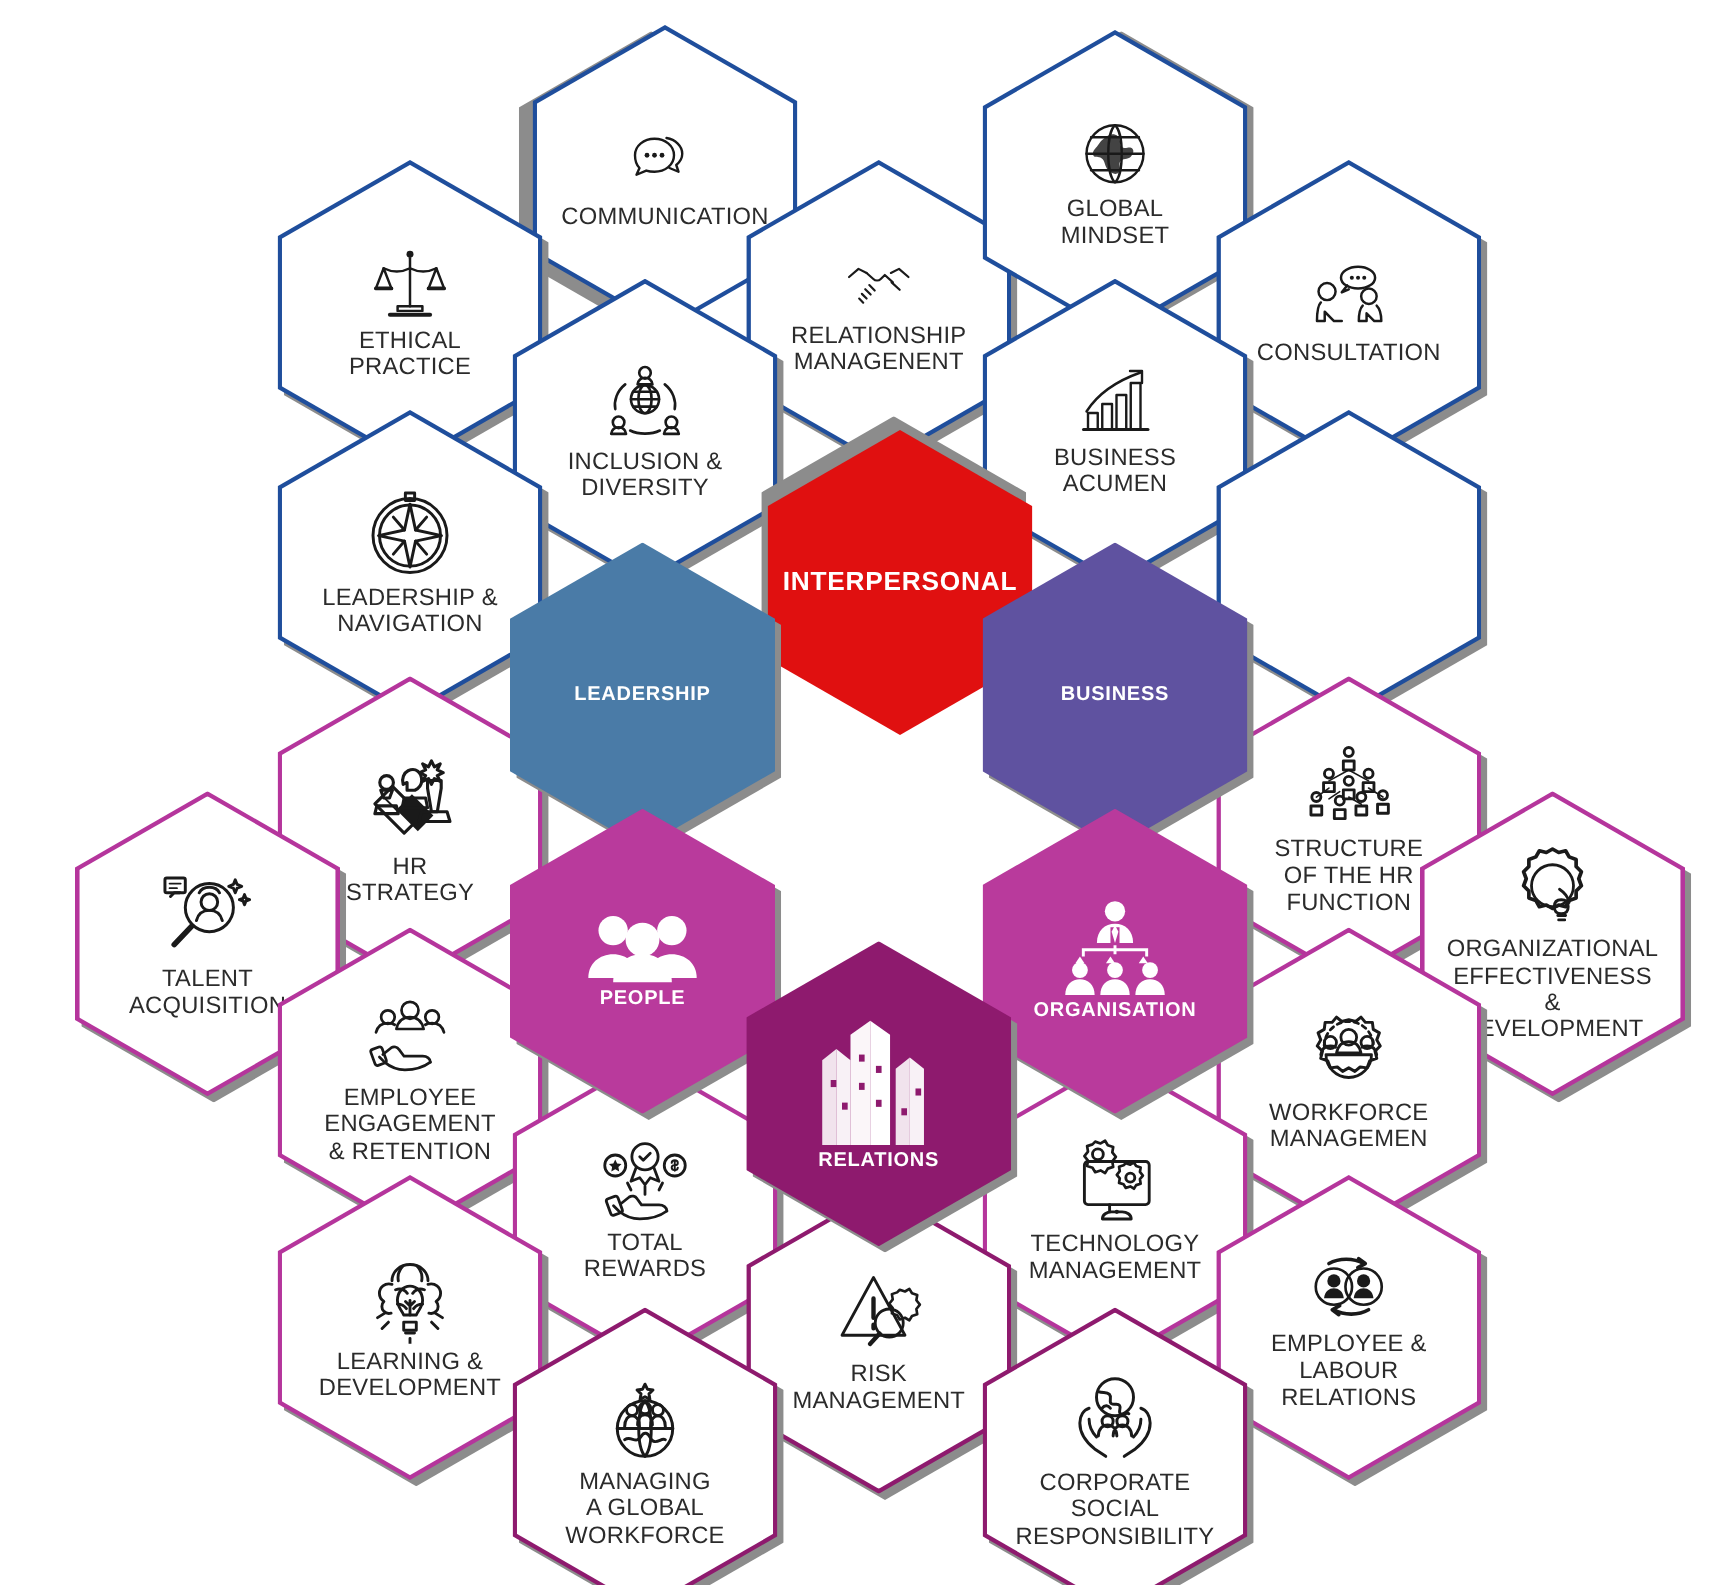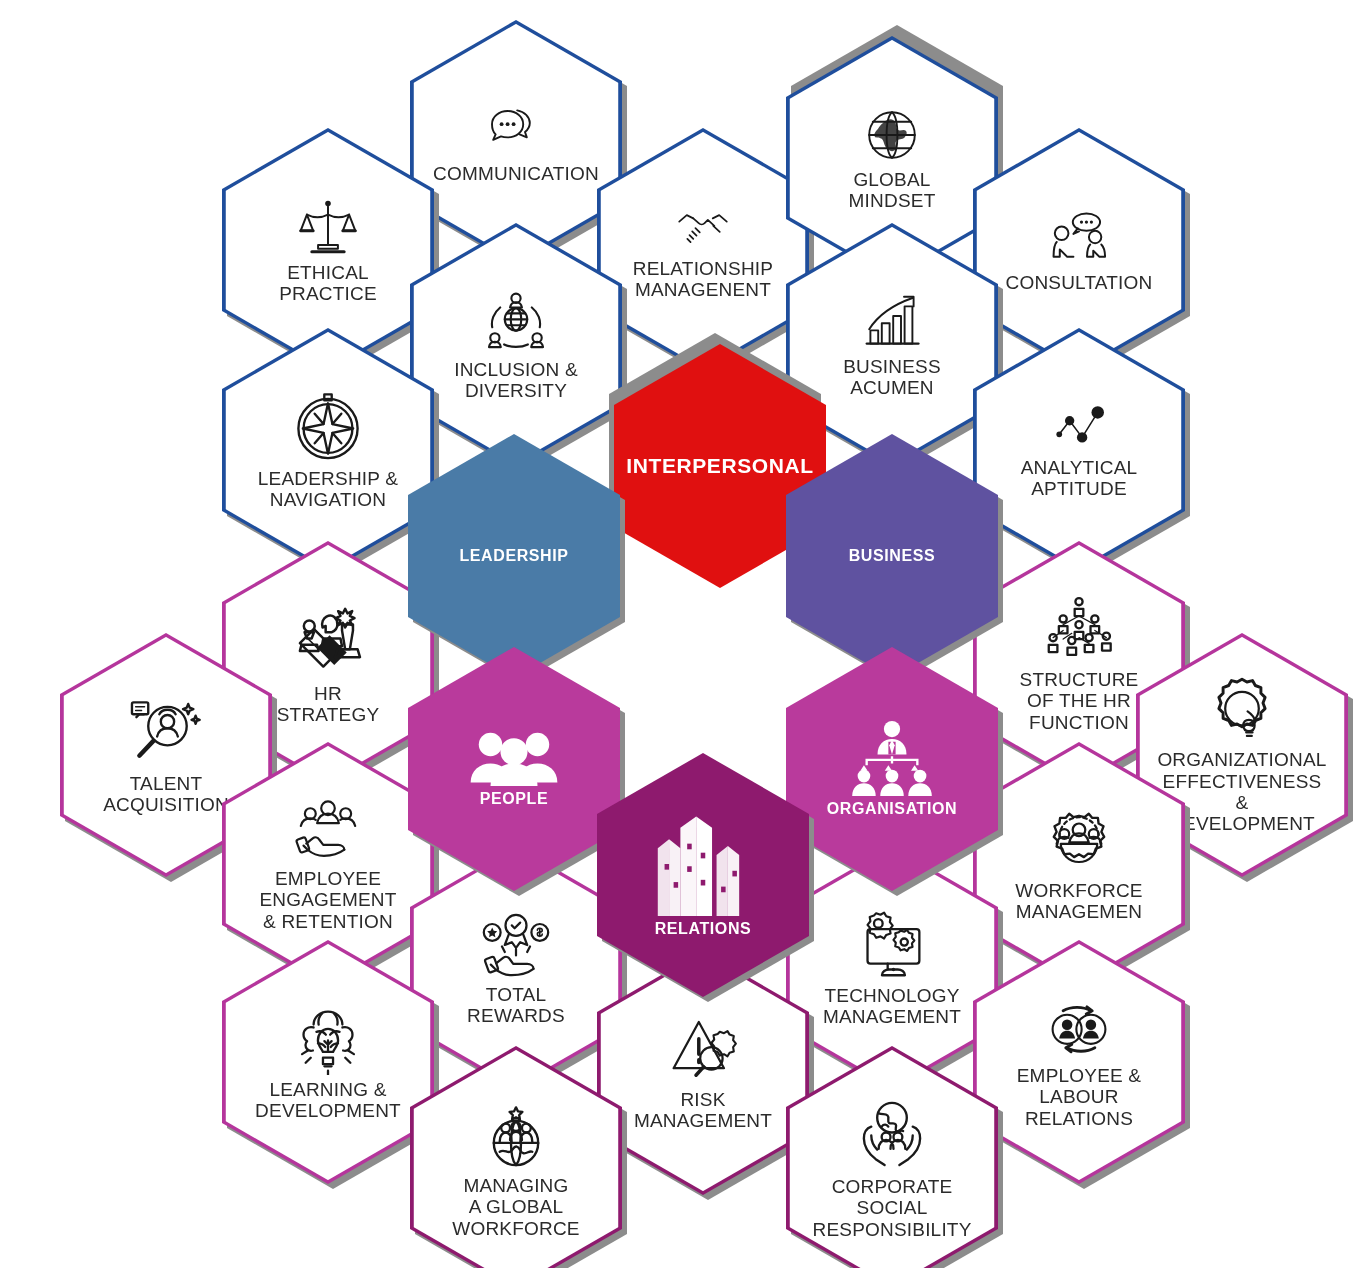--- a/index.html
+++ b/index.html
@@ -49,21 +49,21 @@
   .hex.solid .content{width:200px;}
   .hex.core-red .lbl{font-size:21px;}
   svg{display:block}
 </style>
 </head>
 <body>
 
 <div id="stage">
     <div style="position: absolute; left: 410px; top: 20px; width: 212px; height: 244px;">
       <div class="hex-shadow" style="left: 5px; top: 5px;"></div>
-      <div class="hex outline" style="left: 0px; top: 0px; color: rgb(31, 78, 156); justify-content: center;">
+      <div class="hex outline" style="left: 16px; top: 0px; color: rgb(31, 78, 156); justify-content: center;">
         <div class="inner"></div>
         <div class="content">
           <span>
             <svg class="ico" width="72" height="60" viewBox="0 0 100 100" fill="none" stroke="#1a1a1a" stroke-width="3.2" stroke-linecap="round" stroke-linejoin="round">
               <path d="M10 42c0-13 12-22 26-22s26 9 26 22-12 22-26 22c-4 0-8-.6-11-1.6L12 68l4-9C12 55 10 49 10 42z"></path>
               <path d="M52 19c12 2 21 11 21 21 0 6-3 11-8 15l3 9-12-5"></path>
               <circle cx="26" cy="42" r="3.2" fill="#1a1a1a" stroke="none"></circle>
               <circle cx="36" cy="42" r="3.2" fill="#1a1a1a" stroke="none"></circle>
               <circle cx="46" cy="42" r="3.2" fill="#1a1a1a" stroke="none"></circle>
             </svg>
@@ -108,21 +108,21 @@
               <path d="M69 48l12 11"></path>
             </svg>
           </span>
           <div class="lbl">RELATIONSHIP
 MANAGENENT</div>
         </div>
       </div>
     </div>
     <div style="position: absolute; left: 786px; top: 20px; width: 212px; height: 244px;">
       <div class="hex-shadow" style="left: 5px; top: 5px;"></div>
-      <div class="hex outline" style="left: 0px; top: 16px; color: rgb(31, 78, 156);">
+      <div class="hex outline" style="left: 0px; top: 4px; color: rgb(31, 78, 156);">
         <div class="inner"></div>
         <div class="content">
           <span>
             <svg class="ico" width="64" height="60" viewBox="0 0 100 100" fill="none" stroke="#1a1a1a" stroke-width="3.2" stroke-linecap="round" stroke-linejoin="round">
               <circle cx="50" cy="50" r="38" fill="#fff"></circle>
               <path d="M50 12c-12 10-12 66 0 76M50 12c12 10 12 66 0 76M12 50h76M18 28h64M18 72h64"></path>
               <path d="M35 30c6-6 13-8 18-4 6 5 2 12 6 15 5 4 10-2 14 2 3 3 1 8-2 11-4 4-11 2-14 6-3 5 2 11-2 15-4 4-10 1-14-3-5-5-4-13-9-16-4-3-9 0-11-4-2-5 3-9 6-13 3-4 4-6 8-9z" fill="#1a1a1a" stroke="none" opacity="0.82"></path>
             </svg>
           </span>
           <div class="lbl">GLOBAL
@@ -213,33 +213,20 @@
           </span>
           <div class="lbl">LEADERSHIP &amp;
 NAVIGATION</div>
         </div>
       </div>
     </div>
     <div style="position: absolute; left: 973px; top: 328px; width: 212px; height: 244px;">
       <div class="hex-shadow" style="left: 5px; top: 5px;"></div>
       <div class="hex outline" style="left: 0px; top: 0px; color: rgb(31, 78, 156);">
         <div class="inner"></div>
-        <div class="content">
-          <span>
-            <svg class="ico" width="80" height="52" viewBox="0 0 100 100" fill="none" stroke="#1a1a1a" stroke-width="3.2" stroke-linecap="round" stroke-linejoin="round">
-              <path d="M12 64 32 38 56 70 86 22" stroke-width="3"></path>
-              <circle cx="12" cy="64" r="5.5" fill="#1a1a1a" stroke="none"></circle>
-              <circle cx="32" cy="38" r="9" fill="#1a1a1a" stroke="none"></circle>
-              <circle cx="56" cy="70" r="10" fill="#1a1a1a" stroke="none"></circle>
-              <circle cx="86" cy="22" r="12" fill="#1a1a1a" stroke="none"></circle>
-            </svg>
-          </span>
-          <div class="lbl">ANALYTICAL
-APTITUDE</div>
-        </div>
       </div>
     </div>
     <div style="position: absolute; left: 222px; top: 541px; width: 212px; height: 244px;">
       <div class="hex-shadow" style="left: 5px; top: 5px;"></div>
       <div class="hex outline" style="left: 0px; top: 0px; color: rgb(181, 53, 156);">
         <div class="inner"></div>
         <div class="content">
           <span>
             <svg class="ico" width="86" height="78" viewBox="0 0 100 100" fill="none" stroke="#1a1a1a" stroke-width="3.2" stroke-linecap="round" stroke-linejoin="round">
               <path d="M14 54l18-18 30 30-18 18z" fill="#fff"></path>

